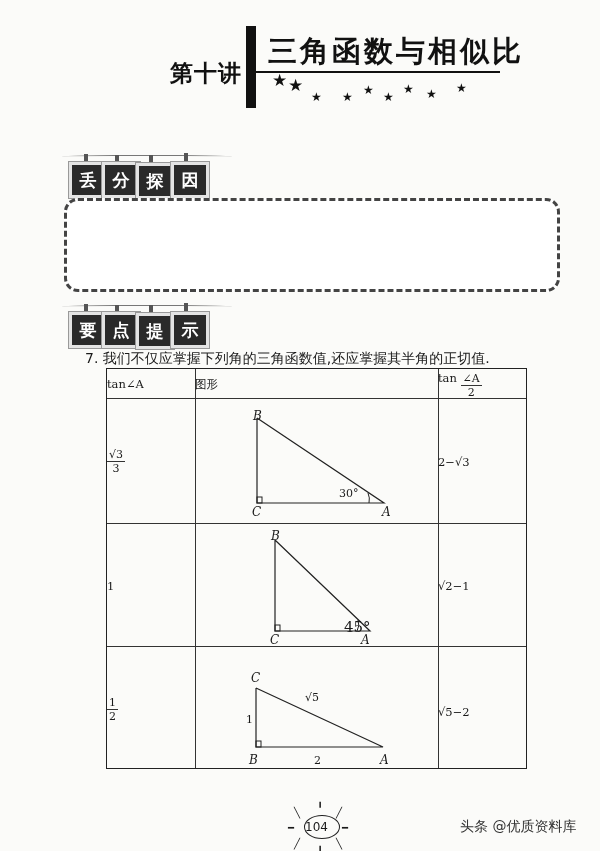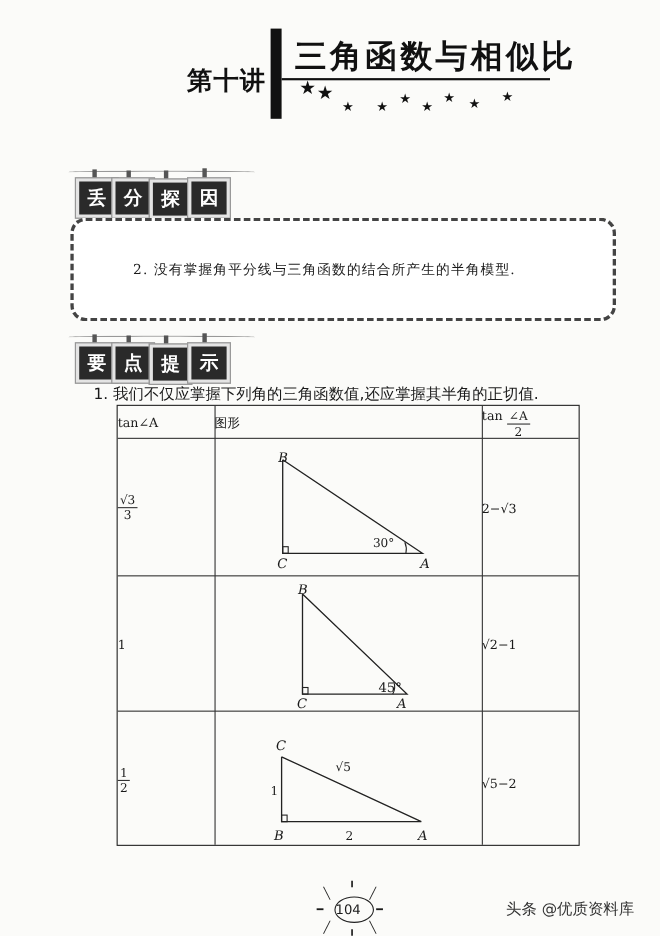--- a/index.html
+++ b/index.html
@@ -86,36 +86,35 @@
   <div class="clip" style="left:115px;top:155px;"></div>
   <div class="clip" style="left:149px;top:155px;"></div>
   <div class="clip" style="left:184px;top:153px;"></div>
   <div class="board" style="left:69px;top:162px;">丢</div>
   <div class="board" style="left:102px;top:162px;">分</div>
   <div class="board" style="left:136px;top:163px;">探</div>
   <div class="board" style="left:171px;top:162px;">因</div>
 </div>
 
 <div id="error-box" class="abs">
-  <div class="err-item" style="top:36px;">2. 没有掌握角平分线与三角函数的结合所产生的半角模型.</div>
 </div>
 
 <div>
   <div class="string" style="left:62px;top:305px;width:170px;"></div>
   <div class="clip" style="left:84px;top:304px;"></div>
   <div class="clip" style="left:115px;top:305px;"></div>
   <div class="clip" style="left:149px;top:305px;"></div>
   <div class="clip" style="left:184px;top:303px;"></div>
   <div class="board" style="left:69px;top:312px;">要</div>
   <div class="board" style="left:102px;top:312px;">点</div>
   <div class="board" style="left:136px;top:313px;">提</div>
   <div class="board" style="left:171px;top:312px;">示</div>
 </div>
 
-<div id="point-1" class="abs">1. 我们不仅应掌握下列角的三角函数值,还应掌握其半角的正切值.</div>
+<div id="point-1" class="abs">7. 我们不仅应掌握下列角的三角函数值,还应掌握其半角的正切值.</div>
 
 <div id="table" class="abs">
   <div class="vline" style="left:88px;"></div>
   <div class="vline" style="left:331px;"></div>
   <div class="hline" style="top:29px;"></div>
   <div class="hline" style="top:154px;"></div>
   <div class="hline" style="top:277px;"></div>
 
   <div class="cell" style="left:0;top:8px;width:88px;">tan∠A</div>
   <div class="cell" style="left:88px;top:8px;width:243px;">图形</div>
@@ -147,21 +146,21 @@
   <div class="cell" style="left:0;top:210px;width:88px;">1</div>
   <div class="cell" style="left:331px;top:210px;width:90px;">√2−1</div>
   <svg class="abs" style="left:88px;top:154px;" width="243" height="123">
     <polyline points="80,17 80,108 175,108 80,17" fill="none" stroke="#222" stroke-width="1.2"></polyline>
     <rect x="80" y="102" width="5" height="6" fill="none" stroke="#222" stroke-width="1"></rect>
     <path d="M 163,97 A 13 13 0 0 1 162,108" fill="none" stroke="#222" stroke-width="1"></path>
   </svg>
   <span class="lbl" style="left:164px;top:160px;">B</span>
   <span class="lbl" style="left:163px;top:264px;">C</span>
   <span class="lbl" style="left:254px;top:264px;">A</span>
-  <span class="abs" style="left:237px;top:249px;font-size:12px;">45°</span>
+  <span class="abs" style="left:237px;top:249px;font-size:15px;">45°</span>
 
   <div class="cell" style="left:0;top:326px;width:88px;">
     <span class="frac">
         <span class="num">1</span>
         <span>2</span>
       </span>
   </div>
   <div class="cell" style="left:331px;top:336px;width:90px;">√5−2</div>
   <svg class="abs" style="left:88px;top:277px;" width="243" height="124">
     <polyline points="61,42 61,101 188,101 61,42" fill="none" stroke="#222" stroke-width="1.2"></polyline>

